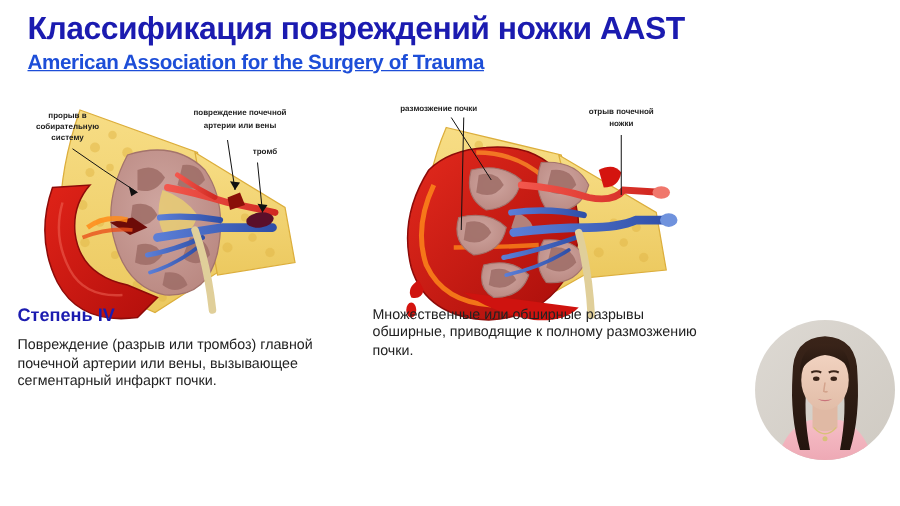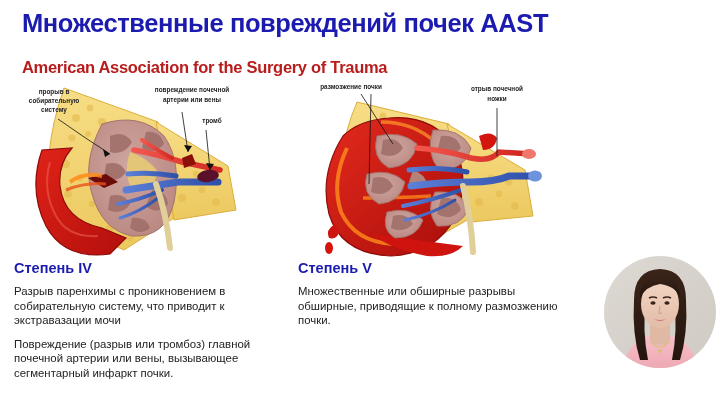--- a/index.html
+++ b/index.html
@@ -29,27 +29,28 @@
   }
   .title {
     font-size: 25.5px;
     font-weight: bold;
     color: #1b1bb0;
     letter-spacing: -0.4px;
     line-height: 1.08;
     white-space: nowrap;
   }
   .subtitle {
-    margin-top: 20px;
+    margin-top: 3px;
     font-size: 16.5px;
     font-weight: bold;
-    color: #b91c1c;
+    color: #1d4ed8;
     letter-spacing: -0.3px;
     line-height: 1.1;
     white-space: nowrap;
+    text-decoration: underline;
   }
 
   
   .figure {
     position: absolute;
     overflow: visible;
   }
   #figure-grade-4 { left: 6px;  top: 78px;  width: 268px; height: 182px; }
   #figure-grade-5 { left: 285px; top: 78px; width: 278px; height: 182px; }
 
@@ -58,21 +59,21 @@
   .callout-text {
     font-size: 6.4px;
     font-weight: bold;
     fill: #1d1d1d;
     font-family: "Liberation Sans", sans-serif;
   }
 
   
   .col {
     position: absolute;
-    top: 260px;
+    top: 245px;
   }
   #col-grade-4 { left: 14px;  width: 276px; }
   #col-grade-5 { left: 298px; width: 268px; }
 
   .col-heading {
     font-size: 14.5px;
     font-weight: bold;
     color: #1b1bb0;
     line-height: 1.2;
     margin: 0 0 7px 0;
@@ -96,21 +97,21 @@
     overflow: hidden;
   }
   .avatar svg { display:block; width: 100%; height: 100%; }
 </style>
 </head>
 <body>
 
 <div class="slide">
 
   <div class="header">
-    <div class="title">Множественные повреждений почек AAST</div>
+    <div class="title">Классификация повреждений ножки AAST</div>
     <div class="subtitle">American Association for the Surgery of Trauma</div>
   </div>
 
   <div class="figure" id="figure-grade-4">
     <svg viewBox="0 0 268 182" xmlns="http://www.w3.org/2000/svg">
       <defs>
         <radialGradient id="g4parench" cx="45%" cy="40%" r="70%">
           <stop offset="0%" stop-color="#cfa6a0"></stop>
           <stop offset="100%" stop-color="#b8867f"></stop>
         </radialGradient>
@@ -324,26 +325,24 @@
       </g>
       <g class="callout-text" text-anchor="middle">
         <text x="212" y="13">отрыв почечной</text>
         <text x="212" y="23">ножки</text>
       </g>
     </svg>
   </div>
 
   <div class="col" id="col-grade-4">
     <div class="col-heading">Степень IV</div>
-    <p>Разрыв паренхимы с проникновением в собирательную систему, что приводит к экстравазации мочи</p>
     <p>Повреждение (разрыв или тромбоз) главной почечной артерии или вены, вызывающее сегментарный инфаркт почки.</p>
   </div>
 
   <div class="col" id="col-grade-5">
-    <div class="col-heading">Степень V</div>
     <p>Множественные или обширные разрывы обширные, приводящие к полному размозжению почки.</p>
   </div>
 
   <div class="avatar">
     <svg viewBox="0 0 112 112" xmlns="http://www.w3.org/2000/svg">
       <defs>
         <linearGradient id="avbg" x1="0" y1="0" x2="1" y2="1">
           <stop offset="0%" stop-color="#ddd9d3"></stop>
           <stop offset="100%" stop-color="#cfcac2"></stop>
         </linearGradient>

